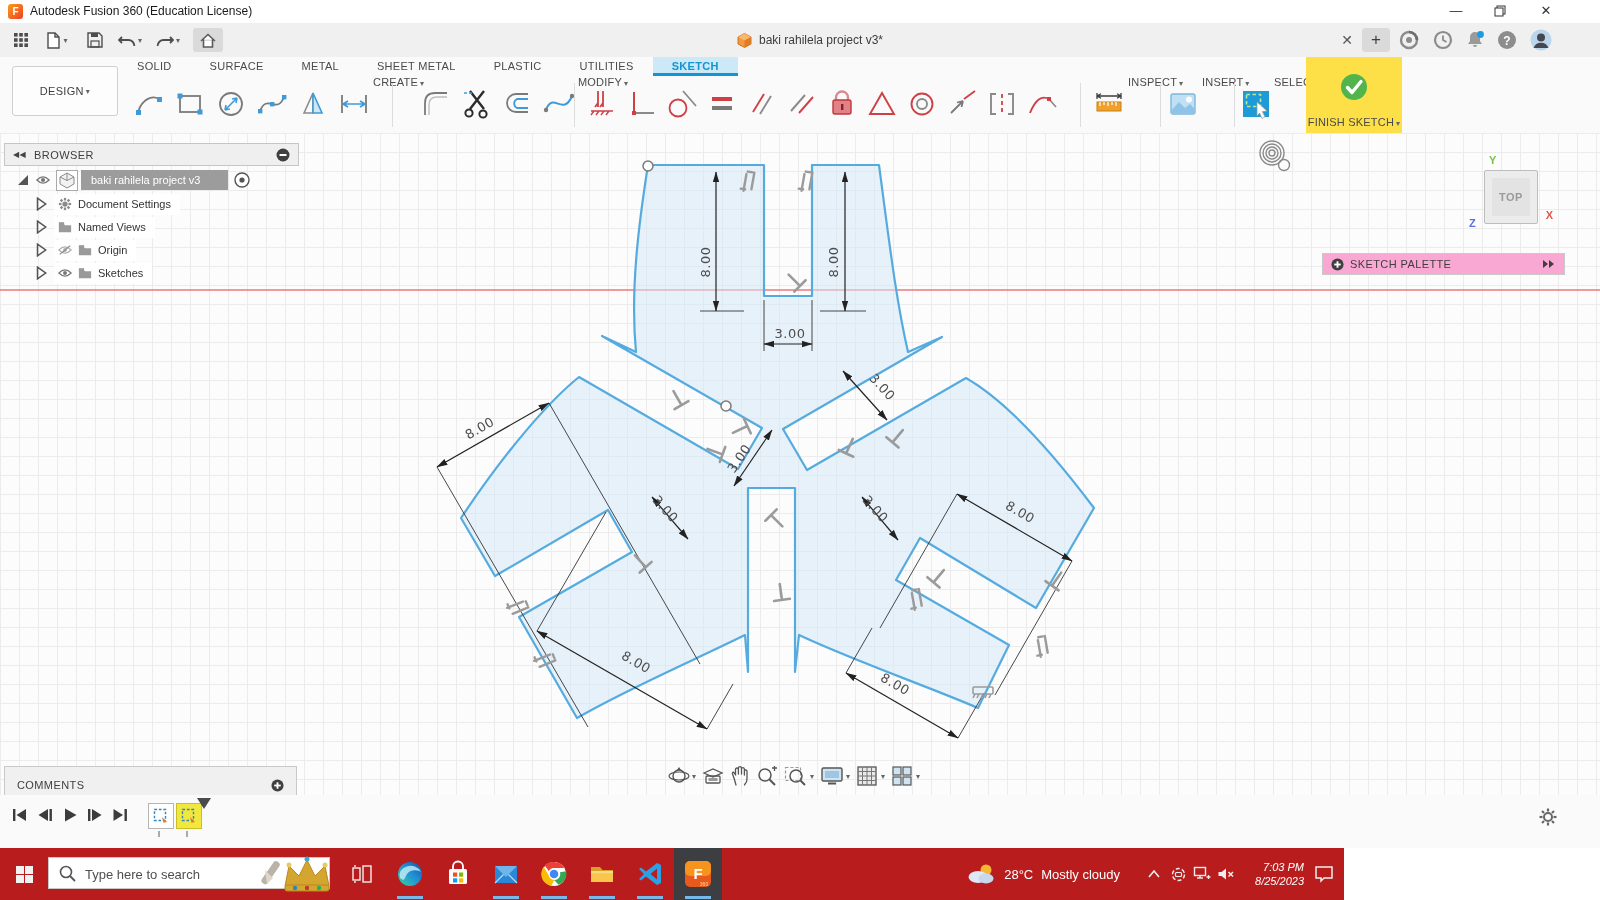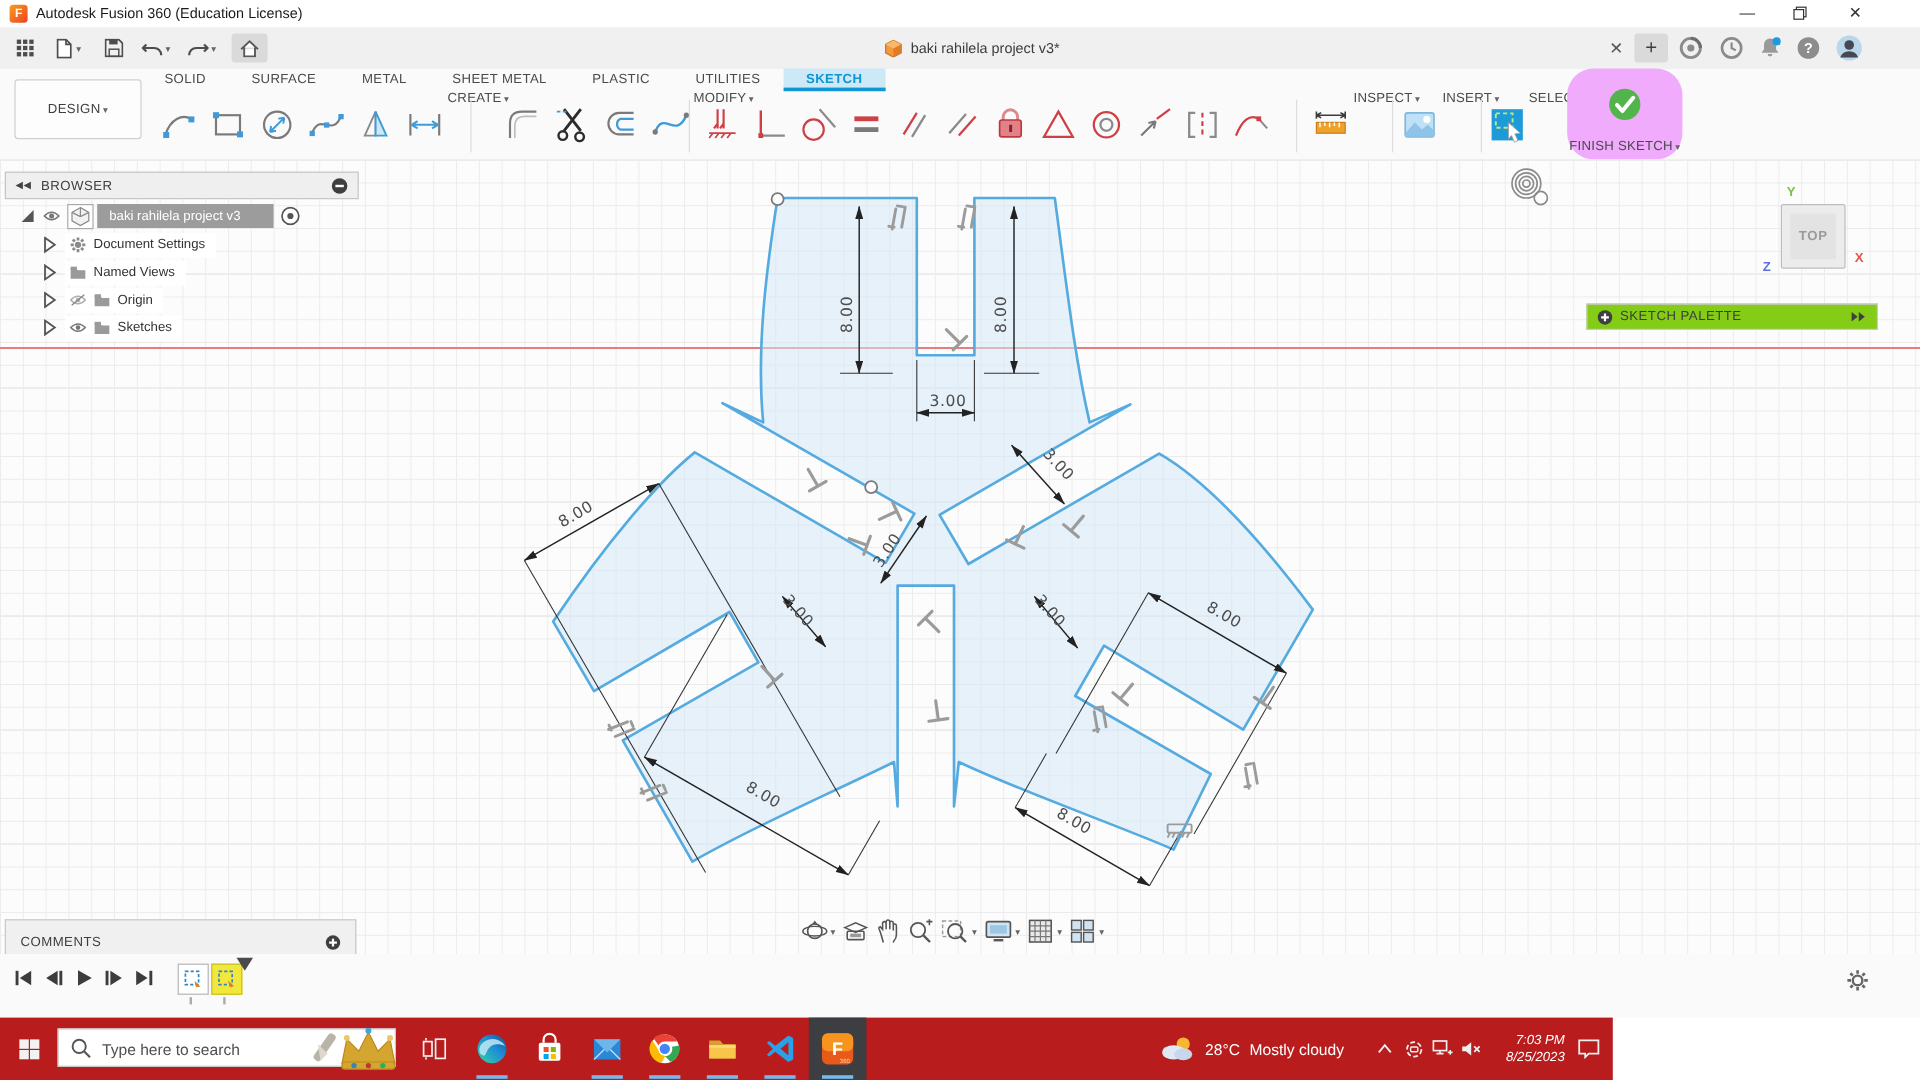--- a/index.html
+++ b/index.html
@@ -23,37 +23,37 @@
   .ribbon{position:absolute;left:0;top:57px;width:1600px;height:76px;background:#fafafa;border-bottom:1px solid #d8d8d8;text-decoration:underline;}
   .tabs{position:absolute;left:118px;top:0;height:19px;display:flex;}
   .rtab{padding:0 19px;font-size:11px;color:#4a4a4a;line-height:19px;letter-spacing:.3px;}
   .rtab.active{background:#cde9f7;color:#0f96d3;border-bottom:3px solid #0f96d3;font-weight:bold;text-align:center;}
   .designbox{position:absolute;left:12px;top:9px;width:104px;height:48px;border:1px solid #cfcfcf;background:#fdfdfd;border-radius:3px;
       display:flex;align-items:center;justify-content:center;font-size:11px;color:#3f3f3f;letter-spacing:.3px;}
   .tgroup{position:absolute;top:19px;height:56px;display:flex;flex-direction:row;}
   .ticons{flex:1;display:flex;align-items:center;justify-content:center;gap:3px;}
   .tlabel{height:17px;text-align:center;font-size:11px;color:#4a4a4a;letter-spacing:.2px;}
   .rsep{position:absolute;top:26px;width:1px;height:44px;background:#ddd;}
-  .finishtile{position:absolute;left:1306px;top:0px;width:96px;height:76px;background:#f0abfc;display:flex;flex-direction:column;border-radius:22px;}
+  .finishtile{position:absolute;left:1306px;top:0px;width:96px;height:76px;background:#fde047;display:flex;flex-direction:column;}
   .ic{display:block;}
   
   .canvas{position:absolute;left:0;top:133px;width:1600px;height:662px;background-color:#fcfcfc;
     background-image:linear-gradient(#ececec 1px,transparent 1px),linear-gradient(90deg,#ececec 1px,transparent 1px),
                      linear-gradient(#dfdfdf 1px,transparent 1px),linear-gradient(90deg,#dfdfdf 1px,transparent 1px);
     background-size:19px 19px,19px 19px,95px 95px,95px 95px;}
   .sketchsvg{position:absolute;left:0;top:133px;}
   
   .bheader{position:absolute;left:4px;top:143px;width:293px;height:21px;background:#efefef;border:1px solid #c6c6c6;
       display:flex;align-items:center;font-size:11px;color:#3e3e3e;letter-spacing:.4px;}
   .brow{position:absolute;height:22px;display:flex;align-items:center;font-size:11px;color:#333;}
   .chip{display:flex;align-items:center;height:21px;background:rgba(255,255,255,.93);padding:0 9px 0 4px;gap:6px;}
   .rootlabel{background:#9c9c9c;color:#fff;height:20px;line-height:20px;padding:0 28px 0 10px;font-size:11px;}
   .mini{width:14px;height:14px;flex:0 0 auto;}
   
-  .palette{position:absolute;left:1322px;top:253px;width:243px;height:22px;background:#84cc16;border:1px solid #c9c9c9;
+  .palette{position:absolute;left:1322px;top:253px;width:243px;height:22px;background:#f9a8d4;border:1px solid #c9c9c9;
       display:flex;align-items:center;font-size:11px;color:#3e3e3e;letter-spacing:.4px;gap:6px;padding:0 8px;box-sizing:border-box;}
   .vcube{position:absolute;left:1484px;top:170px;width:52px;height:52px;background:#ececec;border:1px solid #bdbdbd;border-radius:2px;}
   .vface{position:absolute;left:7px;top:7px;right:7px;bottom:7px;background:#e3e3e3;display:flex;align-items:center;justify-content:center;
       font-size:11px;color:#9a9a9a;font-weight:bold;letter-spacing:.5px;}
   .axis{position:absolute;font-size:11px;font-weight:bold;}
   
   .navbar{position:absolute;left:668px;top:765px;display:flex;align-items:center;gap:6px;}
   .navbtn{display:flex;align-items:center;}
   
   .comments{position:absolute;left:4px;top:766px;width:293px;height:38px;background:#f0f0f0;border:1px solid #c9c9c9;

